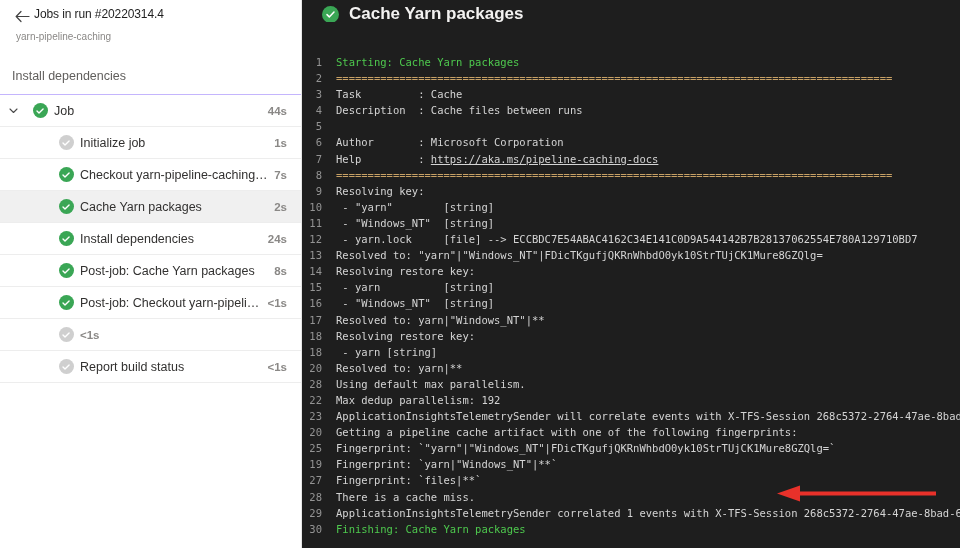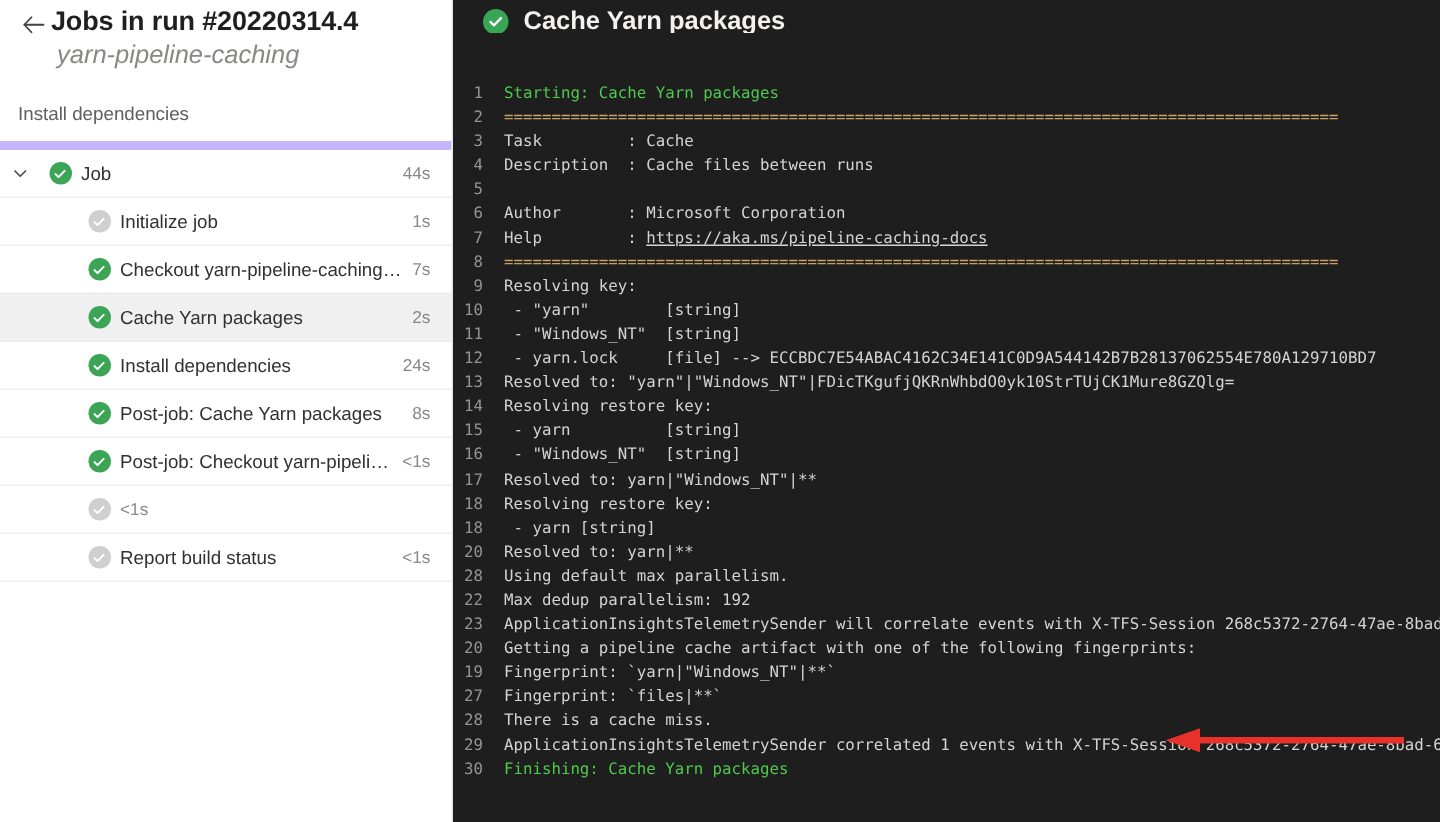--- a/index.html
+++ b/index.html
@@ -26,36 +26,35 @@
   }
   .back-arrow {
     width: 24px; height: 24px;
     flex: 0 0 24px;
     display: flex; align-items: center; justify-content: center;
     color: #424242; cursor: pointer;
     margin-top: 2px;
   }
   .back-arrow svg { display: block; }
   .sb-title {
-    font-size: 18px; font-weight: 700; color: #1f1f1f;
+    font-size: 12px; font-weight: 400; color: #1f1f1f;
     line-height: 24px; letter-spacing: -0.1px;
     white-space: nowrap;
   }
   .sb-subtitle {
-    font-size: 17px; color: #8a8886;
-    margin-left: 38px; margin-top: 2px;
+    font-size: 10px; color: #8a8886;
+    margin-left: 16px; margin-top: 2px;
     line-height: 14px;
-    font-style: italic;
   }
   .sb-section {
     font-size: 12.5px; color: #605e5c;
     padding: 24px 0 10px 12px;
     line-height: 16px;
   }
-  .sb-list { border-top: 6px solid #c4b5fd; }
+  .sb-list { border-top: 1px solid #c4b5fd; }
 
   .sb-row {
     display: flex; align-items: center;
     height: 32px;
     border-bottom: 1px solid #ededed;
     cursor: pointer;
     position: relative;
     background: #ffffff;
   }
   .sb-row.selected { background: #f0f0f0; }
@@ -82,20 +81,21 @@
     font-size: 12.5px; color: #323130;
     line-height: 16px;
     white-space: nowrap; overflow: hidden; text-overflow: ellipsis;
     padding-right: 6px;
   }
   .sb-row .dur {
     flex: 0 0 auto;
     font-size: 11.5px; color: #8a8886;
     padding-right: 14px;
     text-align: right;
+    font-weight: bold;
   }
 
   
   .logpane {
     width: 658px; height: 548px;
     background: #1e1e1e;
     display: flex; flex-direction: column;
     overflow: hidden;
     position: relative;
   }
@@ -315,20 +315,21 @@
         <div class="logline"><span class="ln">15</span><span class="lt"> - yarn          [string]</span></div>
         <div class="logline"><span class="ln">16</span><span class="lt"> - "Windows_NT"  [string]</span></div>
         <div class="logline"><span class="ln">17</span><span class="lt">Resolved to: yarn|"Windows_NT"|**</span></div>
         <div class="logline"><span class="ln">18</span><span class="lt">Resolving restore key:</span></div>
         <div class="logline"><span class="ln">18</span><span class="lt"> - yarn [string]</span></div>
         <div class="logline"><span class="ln">20</span><span class="lt">Resolved to: yarn|**</span></div>
         <div class="logline"><span class="ln">28</span><span class="lt">Using default max parallelism.</span></div>
         <div class="logline"><span class="ln">22</span><span class="lt">Max dedup parallelism: 192</span></div>
         <div class="logline"><span class="ln">23</span><span class="lt">ApplicationInsightsTelemetrySender will correlate events with X-TFS-Session 268c5372-2764-47ae-8bad-692179e61a47</span></div>
         <div class="logline"><span class="ln">20</span><span class="lt">Getting a pipeline cache artifact with one of the following fingerprints:</span></div>
+        <div class="logline"><span class="ln">25</span><span class="lt">Fingerprint: `"yarn"|"Windows_NT"|FDicTKgufjQKRnWhbdO0yk10StrTUjCK1Mure8GZQlg=`</span></div>
         <div class="logline"><span class="ln">19</span><span class="lt">Fingerprint: `yarn|"Windows_NT"|**`</span></div>
         <div class="logline"><span class="ln">27</span><span class="lt">Fingerprint: `files|**`</span></div>
         <div class="logline"><span class="ln">28</span><span class="lt">There is a cache miss.</span></div>
         <div class="logline"><span class="ln">29</span><span class="lt">ApplicationInsightsTelemetrySender correlated 1 events with X-TFS-Session 268c5372-2764-47ae-8bad-692179e61a47</span></div>
         <div class="logline"><span class="ln">30</span><span class="lt green">Finishing: Cache Yarn packages</span></div>
       </div>
 
     <svg class="arrow-annot" viewBox="0 0 162 20">
       <line x1="160" y1="9.5" x2="22" y2="9.5" stroke="#e8312a" stroke-width="4.2" stroke-linecap="butt"></line>
       <path d="M1 9.5 L24 1.5 L24 17.5 Z" fill="#e8312a"></path>

